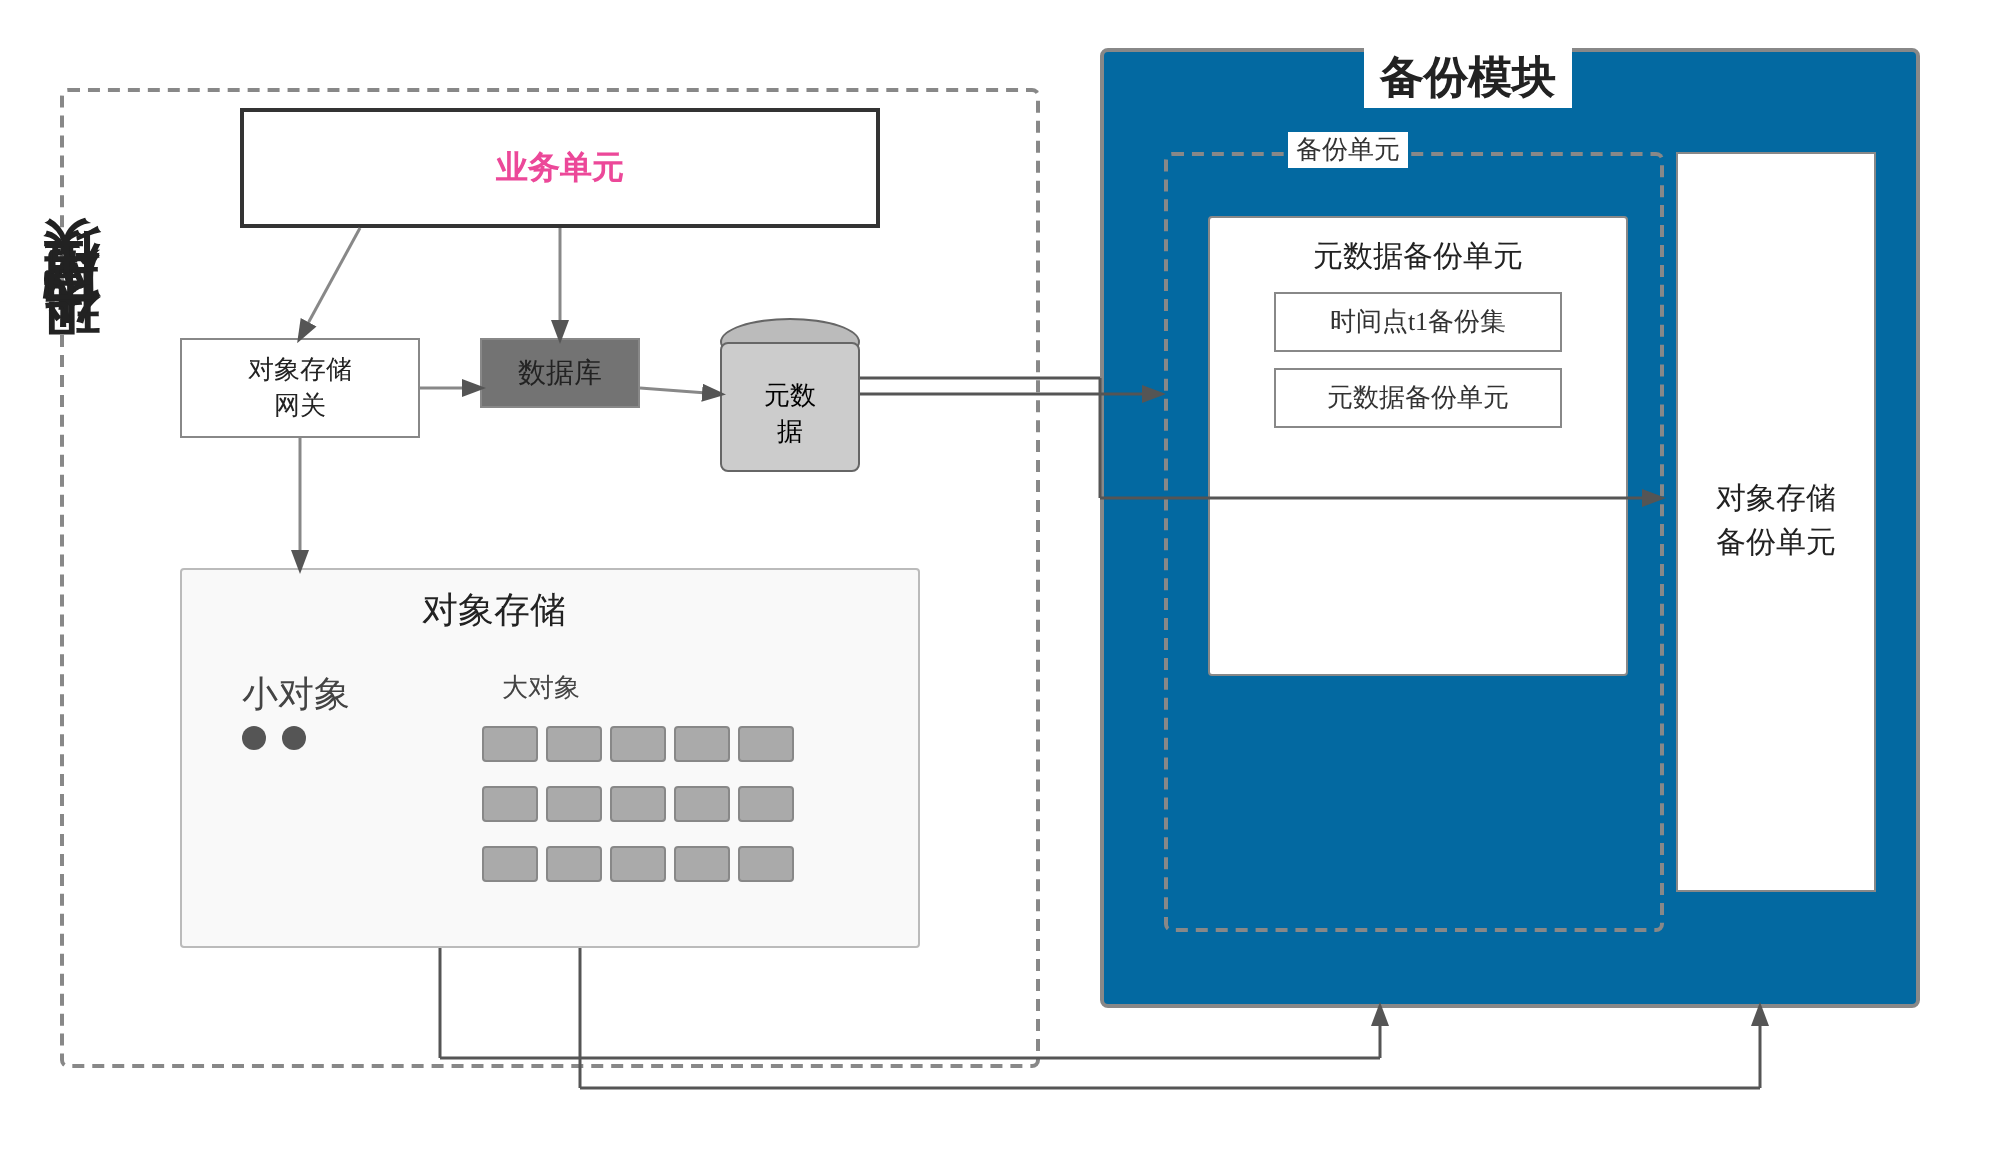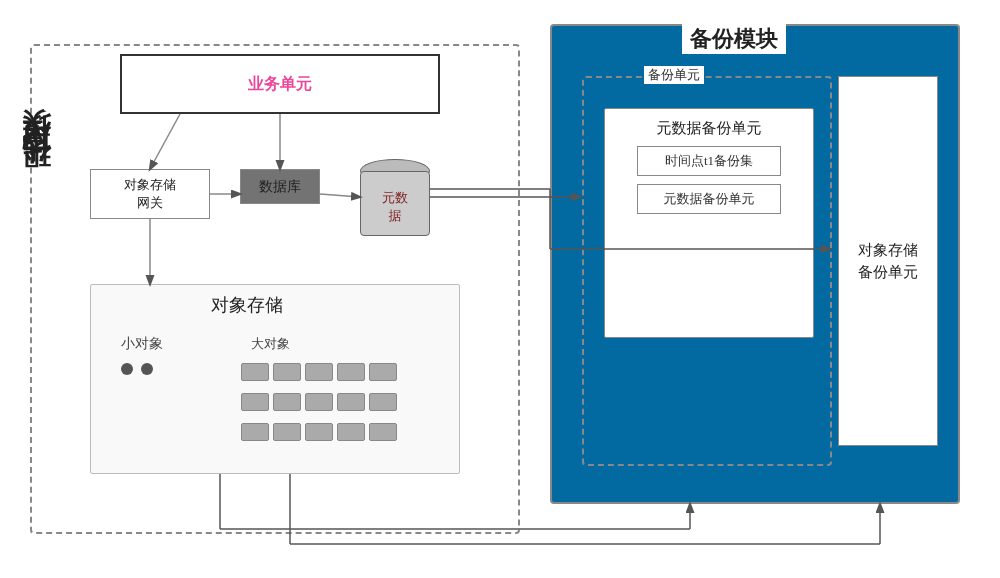--- a/index.html
+++ b/index.html
@@ -124,21 +124,21 @@
       background: #bbb;
       border: 1.5px solid #666;
       border-radius: 50%;
     }
     .cylinder-label {
       position: absolute;
       left: 0; top: 30px;
       width: 70px;
       text-align: center;
       font-size: 13px;
-      color: #7f1d1d;
+      color: #000000;
       z-index: 2;
     }
 
     
     .obj-storage-section {
       position: absolute;
       left: 70px;
       top: 270px;
       width: 370px;
       height: 190px;
@@ -150,21 +150,21 @@
       position: absolute;
       top: 8px;
       left: 120px;
       font-size: 18px;
       color: #222;
     }
     .small-objects-label {
       position: absolute;
       top: 50px;
       left: 30px;
-      font-size: 14px;
+      font-size: 18px;
       color: #444;
     }
     .small-dots {
       position: absolute;
       top: 78px;
       left: 30px;
       display: flex;
       gap: 8px;
     }
     .small-dot {

